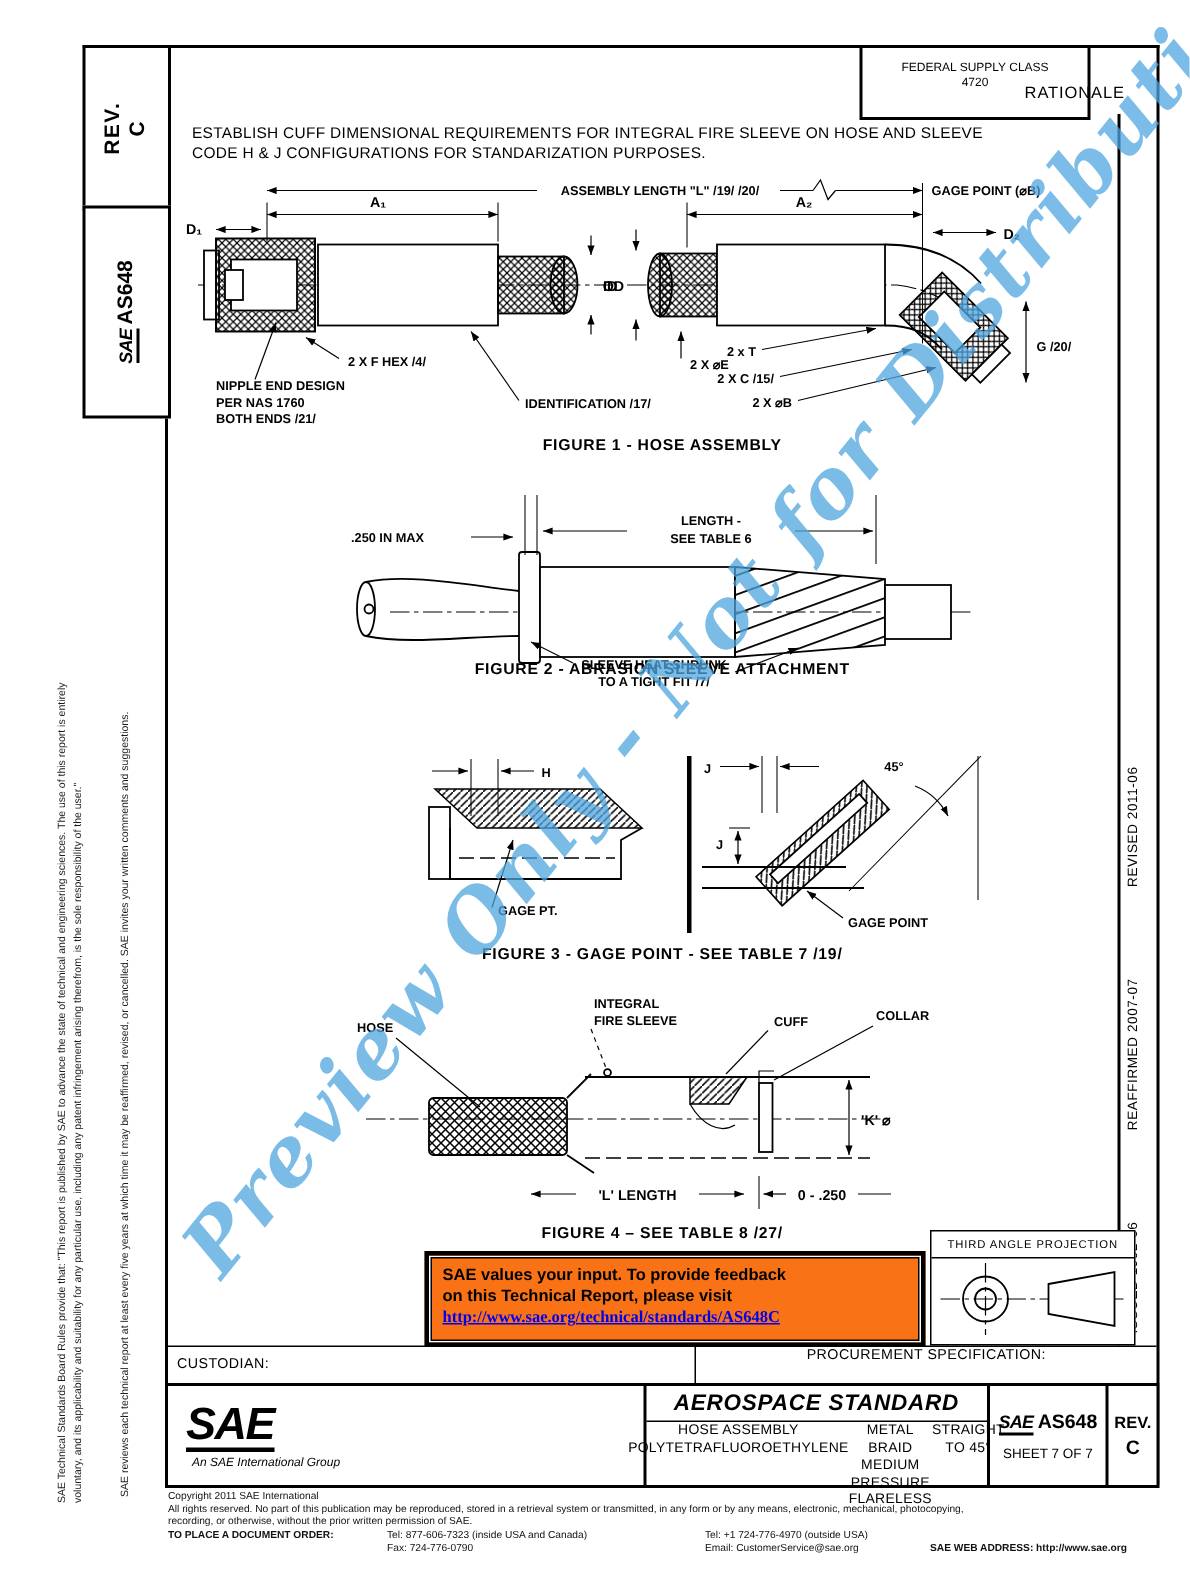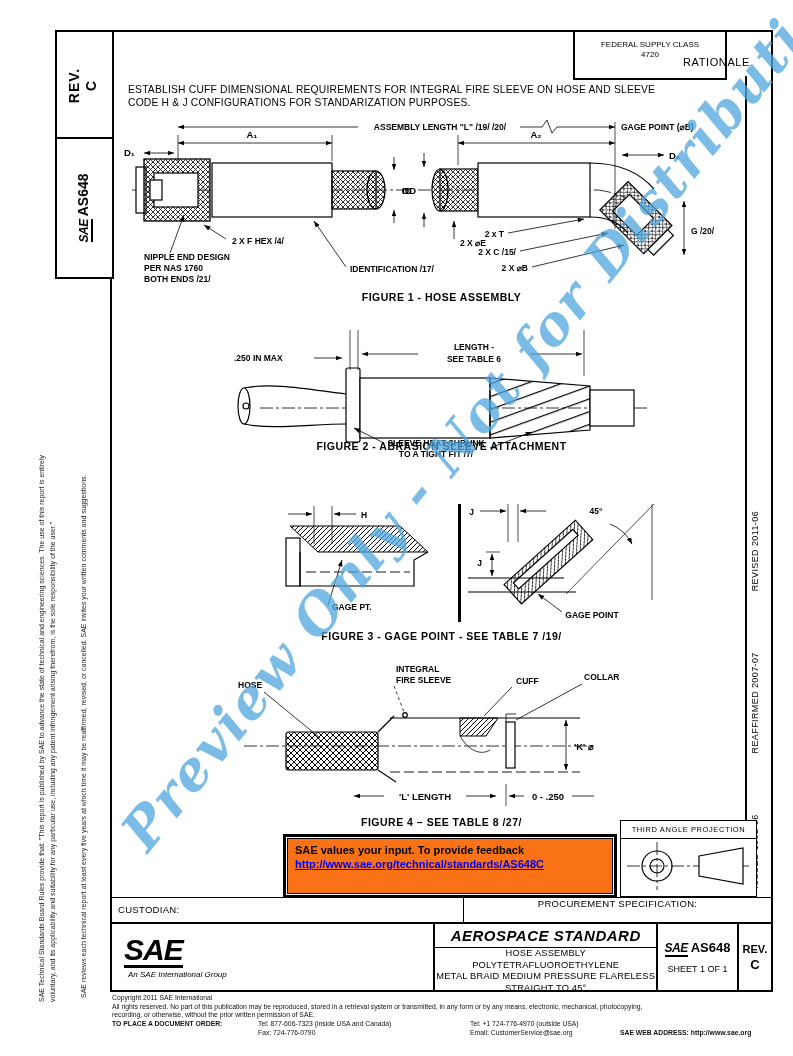--- a/index.html
+++ b/index.html
@@ -30,38 +30,38 @@
   .o{stroke:#000;stroke-width:1.2;fill:none;}
   .of{fill:#fff;stroke:#000;stroke-width:1.2;}
   .d{stroke:#000;stroke-width:.8;fill:none;}
   .x{stroke:#000;stroke-width:.7;fill:none;}
   .cl{stroke:#000;stroke-width:.8;fill:none;stroke-dasharray:13 3 3 3;}
   .dash{stroke:#000;stroke-width:.9;fill:none;stroke-dasharray:10 4;}
   .t{font-family:"Liberation Sans",sans-serif;font-weight:bold;font-size:8.5px;fill:#000;}
   .t9{font-family:"Liberation Sans",sans-serif;font-weight:bold;font-size:9.5px;fill:#000;}
   
   .feedback{position:absolute;border:3px solid #000;box-shadow:inset 0 0 0 1px #fff, inset 0 0 0 2px #000;padding:6px 9px;font-size:11px;font-weight:bold;line-height:14px;background:#f97316;}
-  .feedback a{color:#0000ee;text-decoration:underline;}
+  .feedback a{color:#0000ee;text-decoration:underline;font-family:Liberation Serif, serif;}
   
   .proj{position:absolute;border:1.5px solid #000;background:#fff;}
   .proj .hdr{font-size:7.5px;letter-spacing:.6px;text-align:center;border-bottom:1.5px solid #000;padding:4px 0;}
   
   .custrow{position:absolute;border-top:1.5px solid #000;display:flex;font-size:9.5px;letter-spacing:.3px;}
   .custrow .cell1{width:345px;padding:6px 0 0 8px;}
   .custrow .cell2{flex:1;border-left:1.5px solid #000;text-align:center;padding-top:0;}
   
   .tblock{position:absolute;border:2.5px solid #000;display:flex;background:#fff;}
   .tb-logo{width:318px;display:flex;flex-direction:column;justify-content:center;padding-left:12px;}
   .tb-logo .row1{display:flex;align-items:baseline;}
   .sae-big{font-style:italic;font-weight:900;font-size:30px;letter-spacing:-1px;line-height:30px;border-bottom:3px solid #000;}
   .aero{font-style:italic;font-size:29px;line-height:30px;margin-left:3px;letter-spacing:-.5px;}
   .tagline{font-style:italic;font-size:8px;margin-top:2px;padding-left:4px;}
   .tb-title{width:227px;border-left:2px solid #000;display:flex;flex-direction:column;}
   .tb-title .main{font-weight:bold;font-size:15px;text-align:center;letter-spacing:.5px;border-bottom:1.5px solid #000;padding:3px 0;font-style:italic;}
-  .tb-title .sub{flex:1;display:flex;flex-direction:column;justify-content:center;text-align:center;font-size:9.3px;line-height:11.5px;letter-spacing:.2px;align-items:center;}
+  .tb-title .sub{flex:1;display:flex;flex-direction:row;justify-content:center;text-align:center;font-size:9.3px;line-height:11.5px;letter-spacing:.2px;}
   .tb-doc{width:81px;border-left:2px solid #000;display:flex;flex-direction:column;justify-content:center;align-items:center;}
   .tb-doc .num{font-size:13px;font-weight:bold;display:flex;align-items:baseline;}
   .tb-doc .sheet{font-size:9px;margin-top:7px;}
   .tb-rev{width:33px;border-left:2px solid #000;display:flex;flex-direction:column;justify-content:center;align-items:center;font-weight:bold;}
   .tb-rev .l1{font-size:11px;}
   .tb-rev .l2{font-size:13px;margin-top:2px;}
   
   .foot{position:absolute;font-size:6.8px;line-height:8.5px;white-space:nowrap;color:#111;}
   
   .watermark{position:absolute;left:-30px;top:468px;width:880px;text-align:center;transform:rotate(-51deg);font-family:"DejaVu Serif",serif;font-style:italic;font-weight:bold;font-size:54px;letter-spacing:2px;white-space:nowrap;opacity:.75;z-index:60;pointer-events:none;}
@@ -322,20 +322,21 @@
   <text class="t" x="288" y="30">CUFF</text>
   <text class="t" x="356" y="26">COLLAR</text>
   <text class="t9" x="346" y="96">'K' ⌀</text>
   <text class="t9" x="197" y="146" text-anchor="middle">'L' LENGTH</text>
   <text class="t9" x="320" y="146" text-anchor="middle">0 - .250</text>
 </svg>
 <div class="cap" style="top:816px;">FIGURE 4 – SEE TABLE 8 /27/</div>
 
 <div class="feedback" style="left:283px;top:834px;width:310px;height:46px;">
   <div>SAE values your input. To provide feedback</div>
+  <div>on this Technical Report, please visit</div>
   <a href="#">http://www.sae.org/technical/standards/AS648C</a>
 </div>
 
 <div class="proj" style="left:608px;top:820px;width:135px;height:75px;margin-left:12px;">
   <div class="hdr">THIRD ANGLE PROJECTION</div>
   <svg style="position:static;display:block;" width="133" height="54" viewBox="0 0 133 54">
     <line class="cl" x1="6" y1="27" x2="128" y2="27"></line>
     <line class="cl" x1="36" y1="3" x2="36" y2="51"></line>
     <circle class="o" cx="36" cy="27" r="15"></circle>
     <circle class="o" cx="36" cy="27" r="7"></circle>
@@ -361,21 +362,21 @@
       <div>HOSE ASSEMBLY  POLYTETRAFLUOROETHYLENE</div>
       <div>METAL BRAID  MEDIUM PRESSURE  FLARELESS</div>
       <div>STRAIGHT TO 45°</div>
     </div>
   </div>
   <div class="tb-doc">
     <div class="num">
       <span class="saeword">SAE</span>
       <span>AS648</span>
     </div>
-    <div class="sheet">SHEET 1 OF 1</div>
+    <div class="sheet">SHEET 7 OF 7</div>
   </div>
   <div class="tb-rev">
     <div class="l1">REV.</div>
     <div class="l2">C</div>
   </div>
 </div>
 
 <div class="foot" style="left:112px;top:994px;">Copyright 2011 SAE International</div>
 <div class="foot" style="left:112px;top:1003px;">All rights reserved. No part of this publication may be reproduced, stored in a retrieval system or transmitted, in any form or by any means, electronic, mechanical, photocopying,</div>
 <div class="foot" style="left:112px;top:1011px;">recording, or otherwise, without the prior written permission of SAE.</div>

